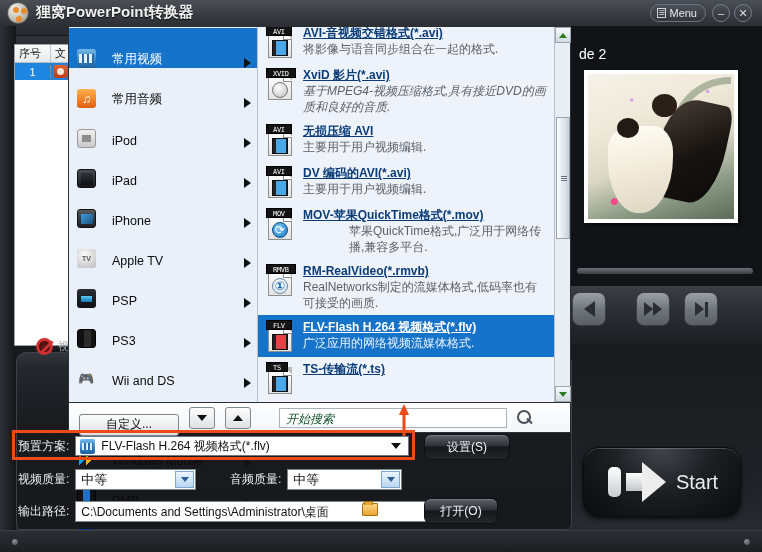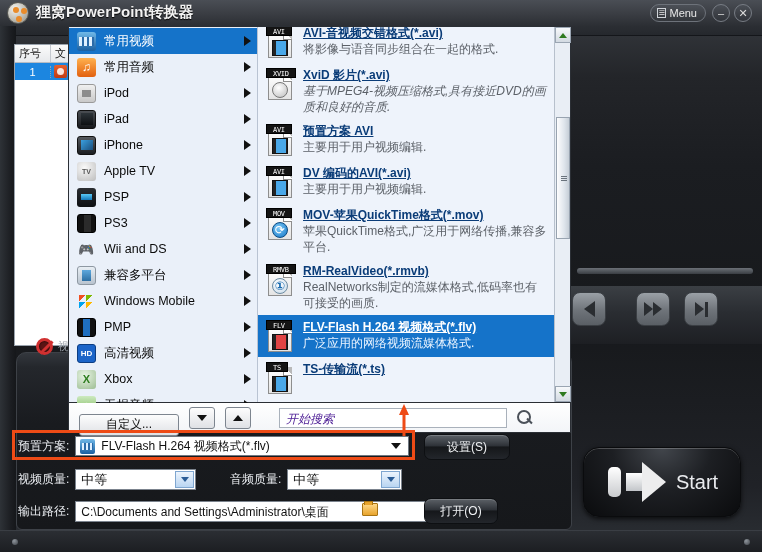--- a/index.html
+++ b/index.html
@@ -92,21 +92,21 @@
   #dropdown {
     position:absolute; left:68px; top:26px; width:503px; height:377px;
     background:#eef3fb; border:1px solid #2b2f35;
     display:flex;
   }
   #cat-list {
     width:189px; background:#eaf0f9; border-right:1px solid #b9c3d2;
     padding-top:1px;
   }
   .cat-item {
-    height:26px; display:flex; align-items:center; gap:8px; padding:0 6px 0 8px;
+    height:40px; display:flex; align-items:flex-end; gap:16px; padding:0 6px 0 8px;
     font-size:12.5px; color:#0a0a0a; position:relative;
   }
   .cat-item.sel { background:#1573c9; color:#fff; }
   .cat-item .cicon {
     width:19px;height:19px;flex:0 0 19px;border-radius:3px;
     display:flex;align-items:center;justify-content:center;
     font-size:9px;color:#fff;overflow:hidden;
   }
   .cat-item .clabel{ flex:1; white-space:nowrap; overflow:hidden;}
   .cat-item .arrow {
@@ -229,21 +229,21 @@
     border:1px solid #7d858f; border-radius:3px; font-size:12px; color:#111;
     height:22px; display:flex;align-items:center;justify-content:center;
   }
   #custom-btn { width:100px;margin-top:14px; }
   #spin-down, #spin-up { width:26px; }
   .tri-dn{width:0;height:0;border-top:6px solid #111;border-left:5px solid transparent;border-right:5px solid transparent;}
   .tri-up{width:0;height:0;border-bottom:6px solid #111;border-left:5px solid transparent;border-right:5px solid transparent;}
   #search-box {
     width:228px; height:20px; margin-left:18px;
     border:1px solid #a9b1bb; background:#fff;
-    font-size:12px; font-style:italic; color:#4c1d95; padding:2px 6px;
+    font-size:12px; font-style:italic; color:#14532d; padding:2px 6px;
     font-family:"Liberation Sans",sans-serif;
   }
   #search-icon {
     width:16px;height:16px; position:relative;
   }
   #search-icon::before{content:"";position:absolute;left:0;top:0;width:10px;height:10px;border:2px solid #4b5159;border-radius:50%;}
   #search-icon::after{content:"";position:absolute;left:9px;top:10px;width:7px;height:2px;background:#4b5159;transform:rotate(45deg);}
 
   
   #red-box {
@@ -462,20 +462,32 @@
       <div class="num">1</div>
       <div class="ico"></div>
     </div>
   </div>
 
   <div id="filelist-footer">
     <div class="no-icon"></div>
     <span>视</span>
   </div>
 
+  <div id="preview-panel">
+    <div id="slide-label">de 2</div>
+    <div id="slide-frame">
+      <div id="slide-photo">
+        <div class="arch"></div>
+        <div class="groom"></div>
+        <div class="groom-head"></div>
+        <div class="bride"></div>
+        <div class="bride-head"></div>
+      </div>
+    </div>
+  </div>
 
   <div id="seek-line"></div>
   <div id="playbar"></div>
   <div id="pb-prev" class="pbtn">
     <span class="tri-left"></span>
   </div>
   <div id="pb-fwd" class="pbtn">
     <span class="ffwd">
       <span class="tri-right"></span>
         <span class="tri-right"></span>
@@ -595,21 +607,21 @@
           </div>
         </div>
 
         <div class="fmt-item">
           <div class="fmt-ico">
             <div class="page"></div>
             <div class="tag">AVI</div>
             <div class="glyph g-film"></div>
           </div>
           <div class="fmt-text">
-            <div class="fmt-title">预置方案 AVI</div>
+            <div class="fmt-title">无损压缩 AVI</div>
             <div class="fmt-desc">主要用于用户视频编辑.</div>
           </div>
         </div>
 
         <div class="fmt-item">
           <div class="fmt-ico">
             <div class="page"></div>
             <div class="tag">AVI</div>
             <div class="glyph g-film"></div>
           </div>
@@ -620,21 +632,21 @@
         </div>
 
         <div class="fmt-item">
           <div class="fmt-ico">
             <div class="page"></div>
             <div class="tag">MOV</div>
             <div class="glyph g-qt">⟳</div>
           </div>
           <div class="fmt-text">
             <div class="fmt-title">MOV-苹果QuickTime格式(*.mov)</div>
-            <div class="fmt-desc" style="white-space:normal;">苹果QuickTime格式,广泛用于网络传播,兼容多平台.</div>
+            <div class="fmt-desc" style="white-space:normal;margin-left:46px;">苹果QuickTime格式,广泛用于网络传播,兼容多平台.</div>
           </div>
         </div>
 
         <div class="fmt-item">
           <div class="fmt-ico">
             <div class="page"></div>
             <div class="tag">RMVB</div>
             <div class="glyph g-rm">①</div>
           </div>
           <div class="fmt-text">

